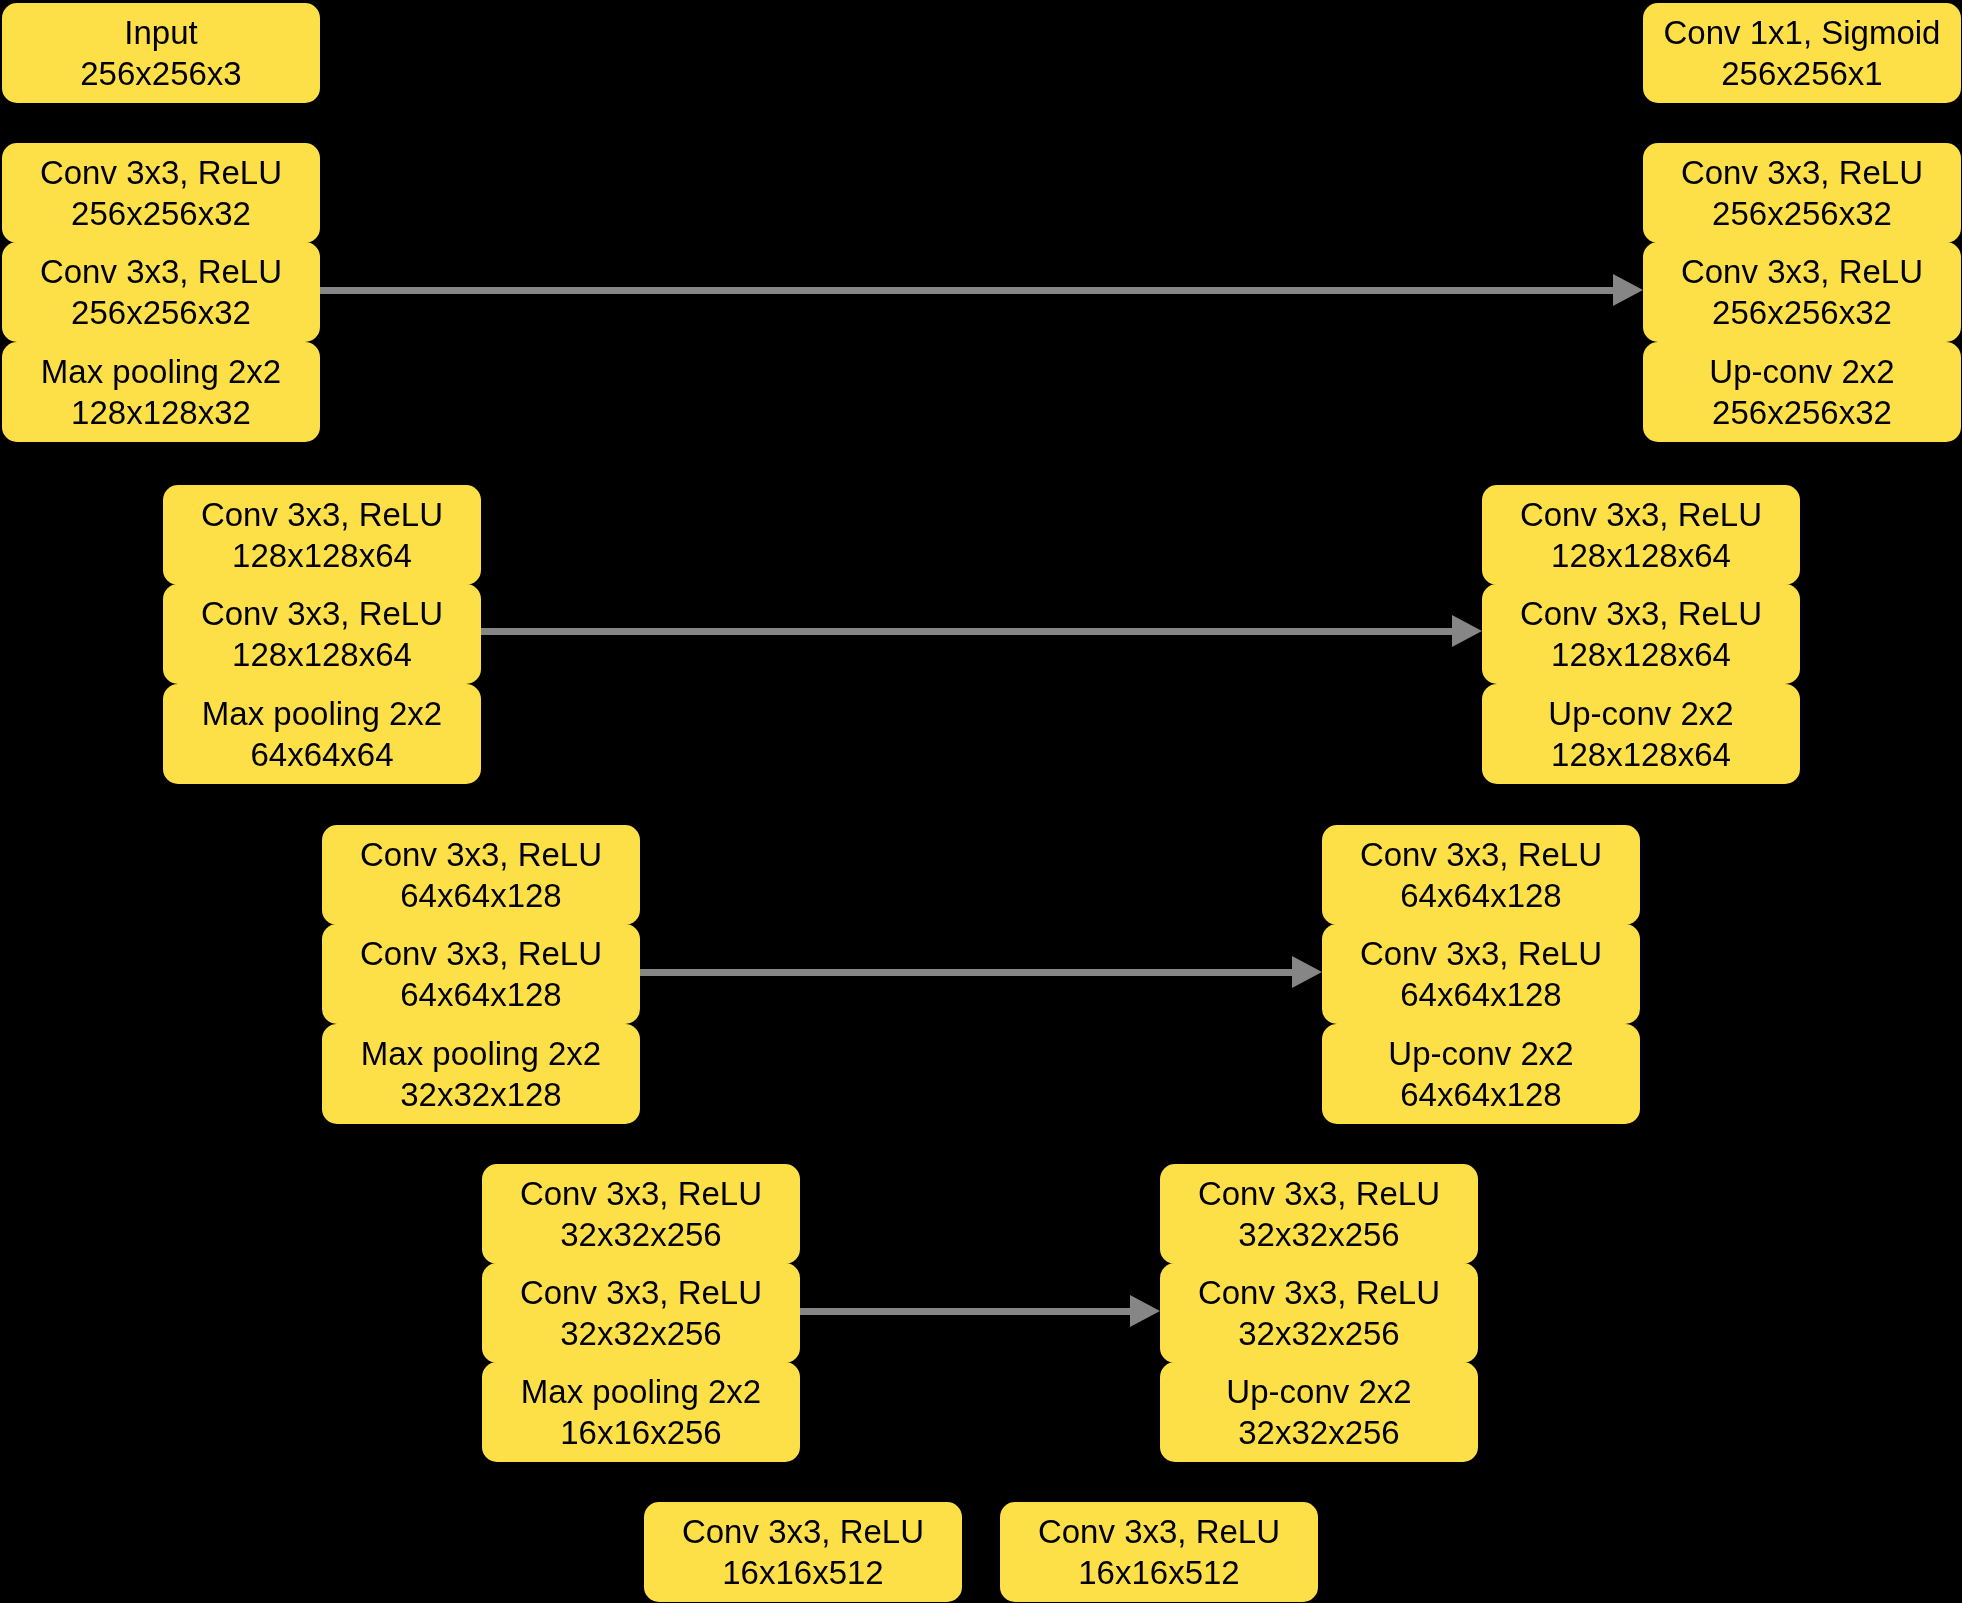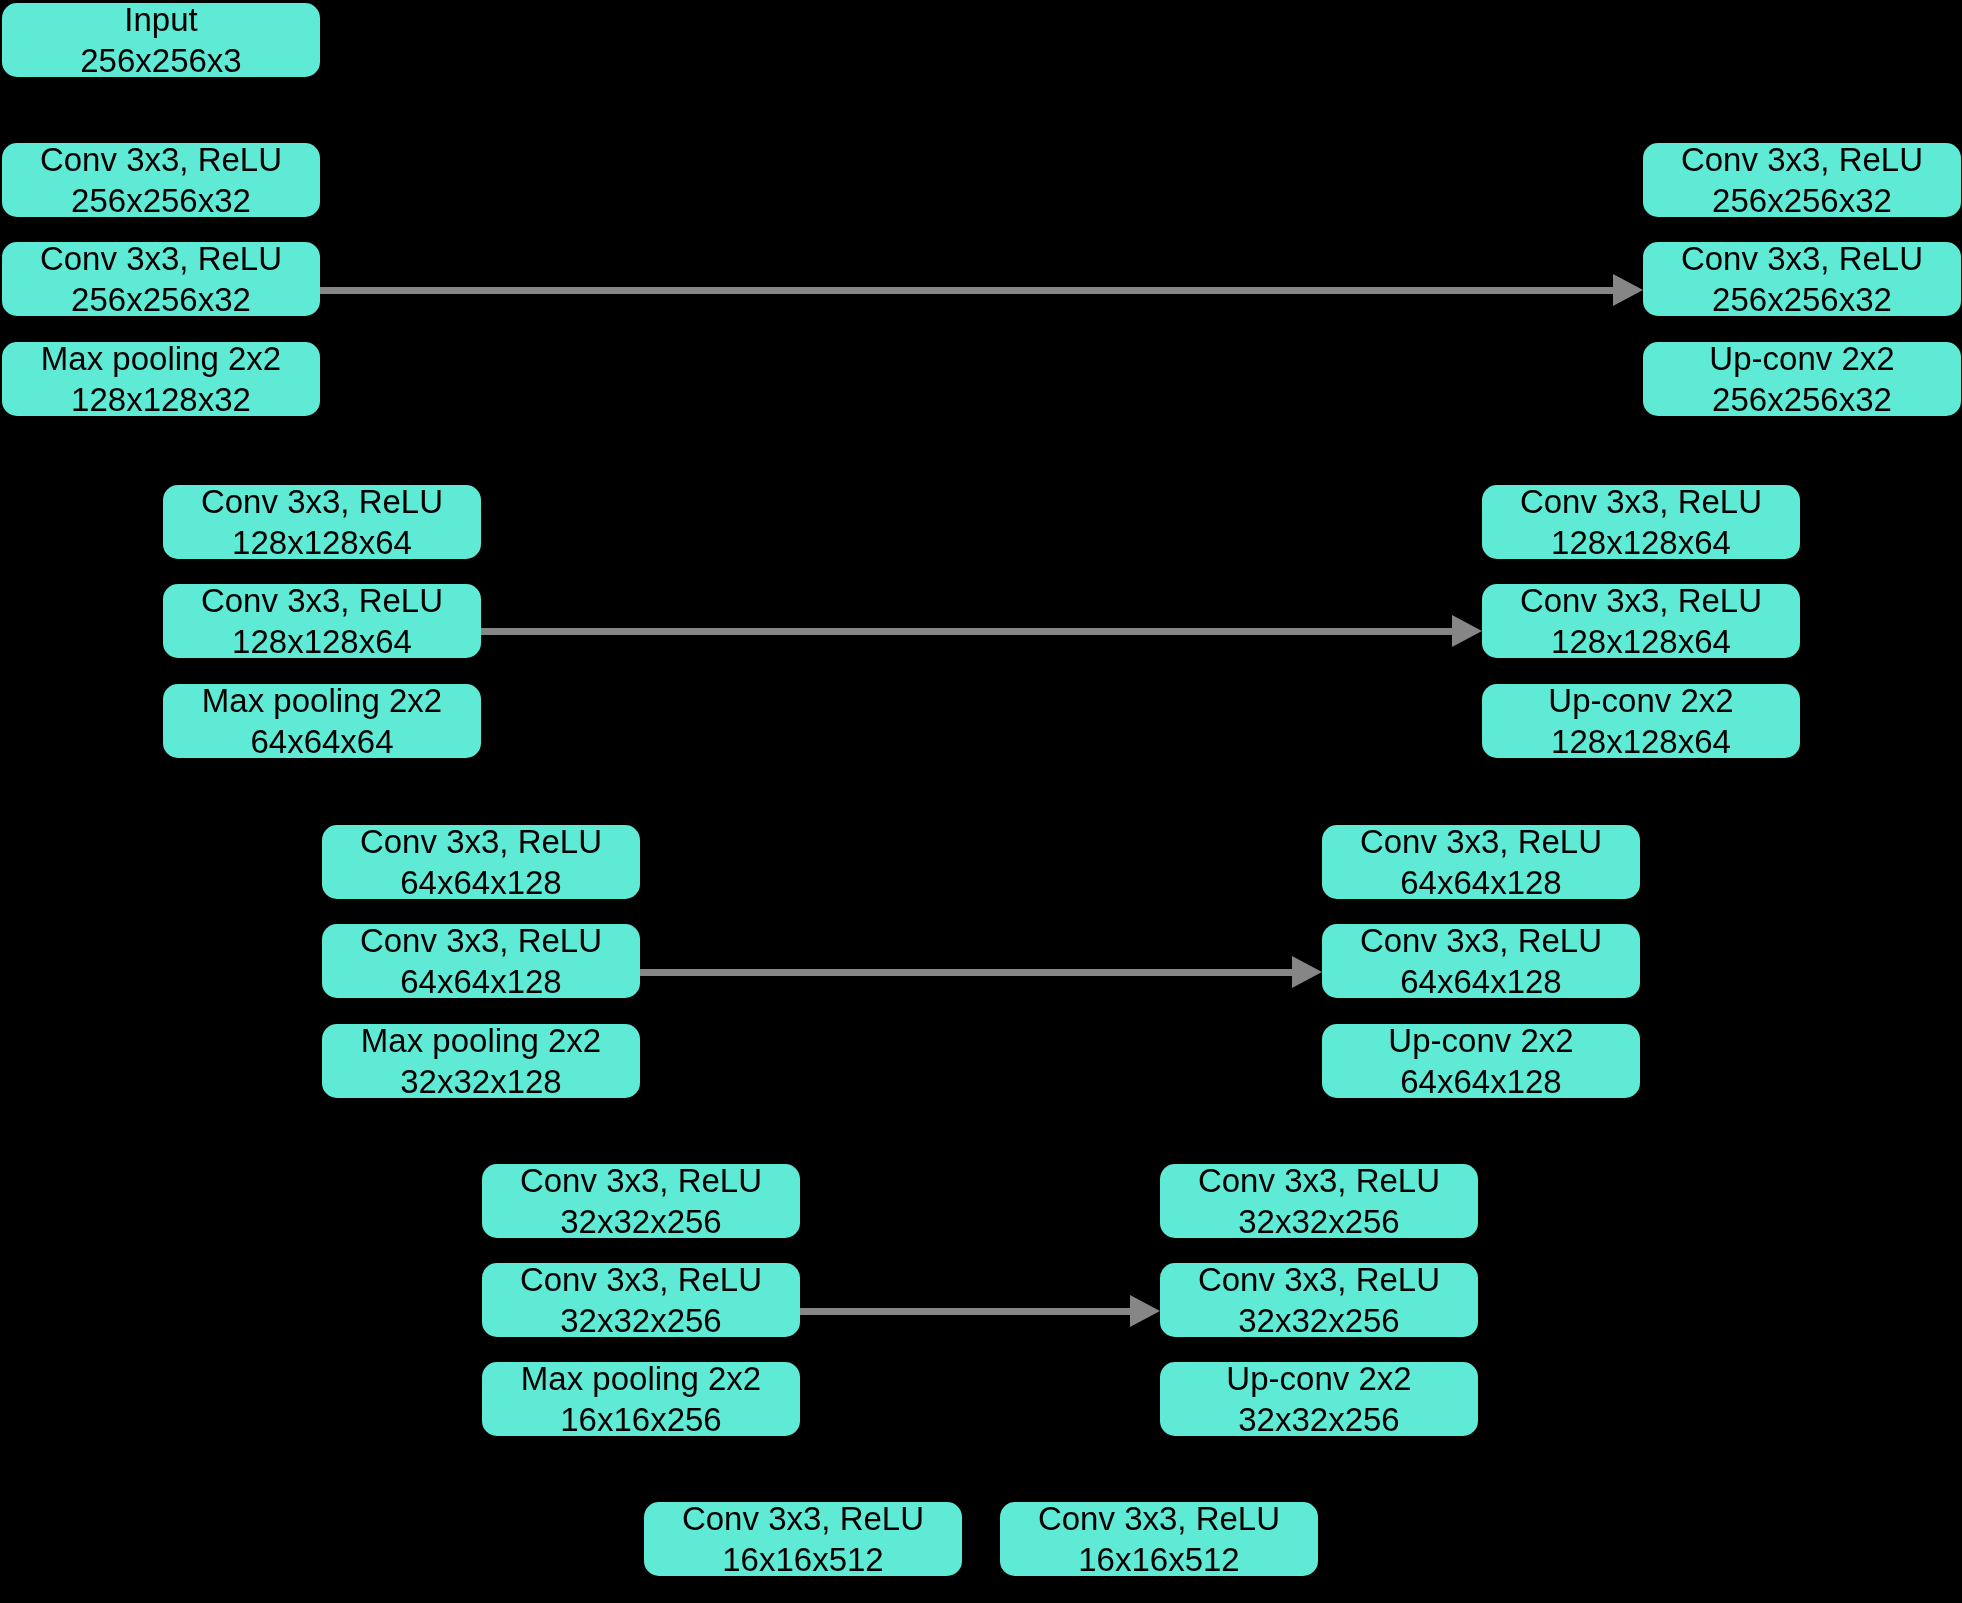--- a/index.html
+++ b/index.html
@@ -7,22 +7,22 @@
     position: relative;
     width: 1962px;
     height: 1603px;
     background: #000000;
     font-family: "Liberation Sans", sans-serif;
     overflow: hidden;
   }
   .box {
     position: absolute;
     width: 318px;
-    height: 74px;
-    background: #5eead4;
+    height: 100px;
+    background: #fde047;
     border-radius: 15px;
     color: #000000;
     display: flex;
     flex-direction: column;
     align-items: center;
     justify-content: center;
     text-align: center;
     font-size: 33px;
     line-height: 41px;
     font-weight: 400;
@@ -76,20 +76,24 @@
 </head>
 <body>
 
 <div id="canvas">
 
   <div class="box col-enc1 row-io">
     <div class="line">Input</div>
     <div class="line">256x256x3</div>
   </div>
 
+  <div class="box col-dec1 row-io">
+    <div class="line">Conv 1x1, Sigmoid</div>
+    <div class="line">256x256x1</div>
+  </div>
 
   <div class="box col-enc1 row-a1">
     <div class="line">Conv 3x3, ReLU</div>
     <div class="line">256x256x32</div>
   </div>
   <div class="box col-enc1 row-a2">
     <div class="line">Conv 3x3, ReLU</div>
     <div class="line">256x256x32</div>
   </div>
   <div class="box col-enc1 row-a3">

